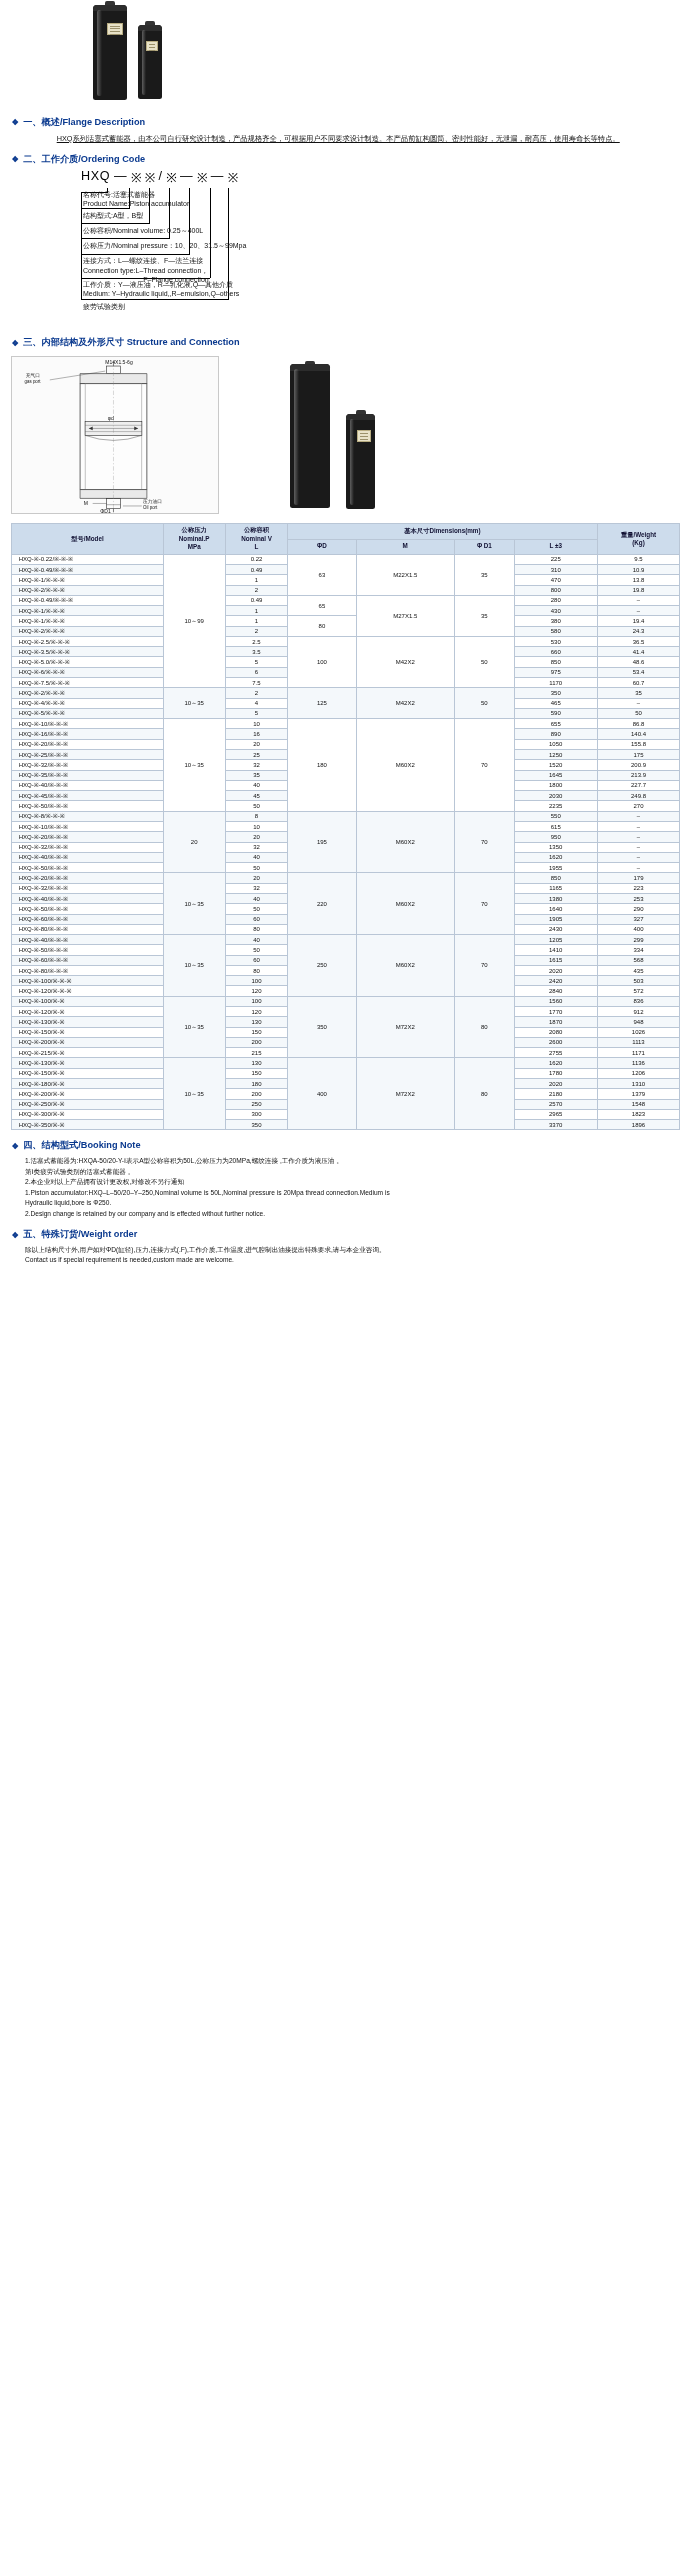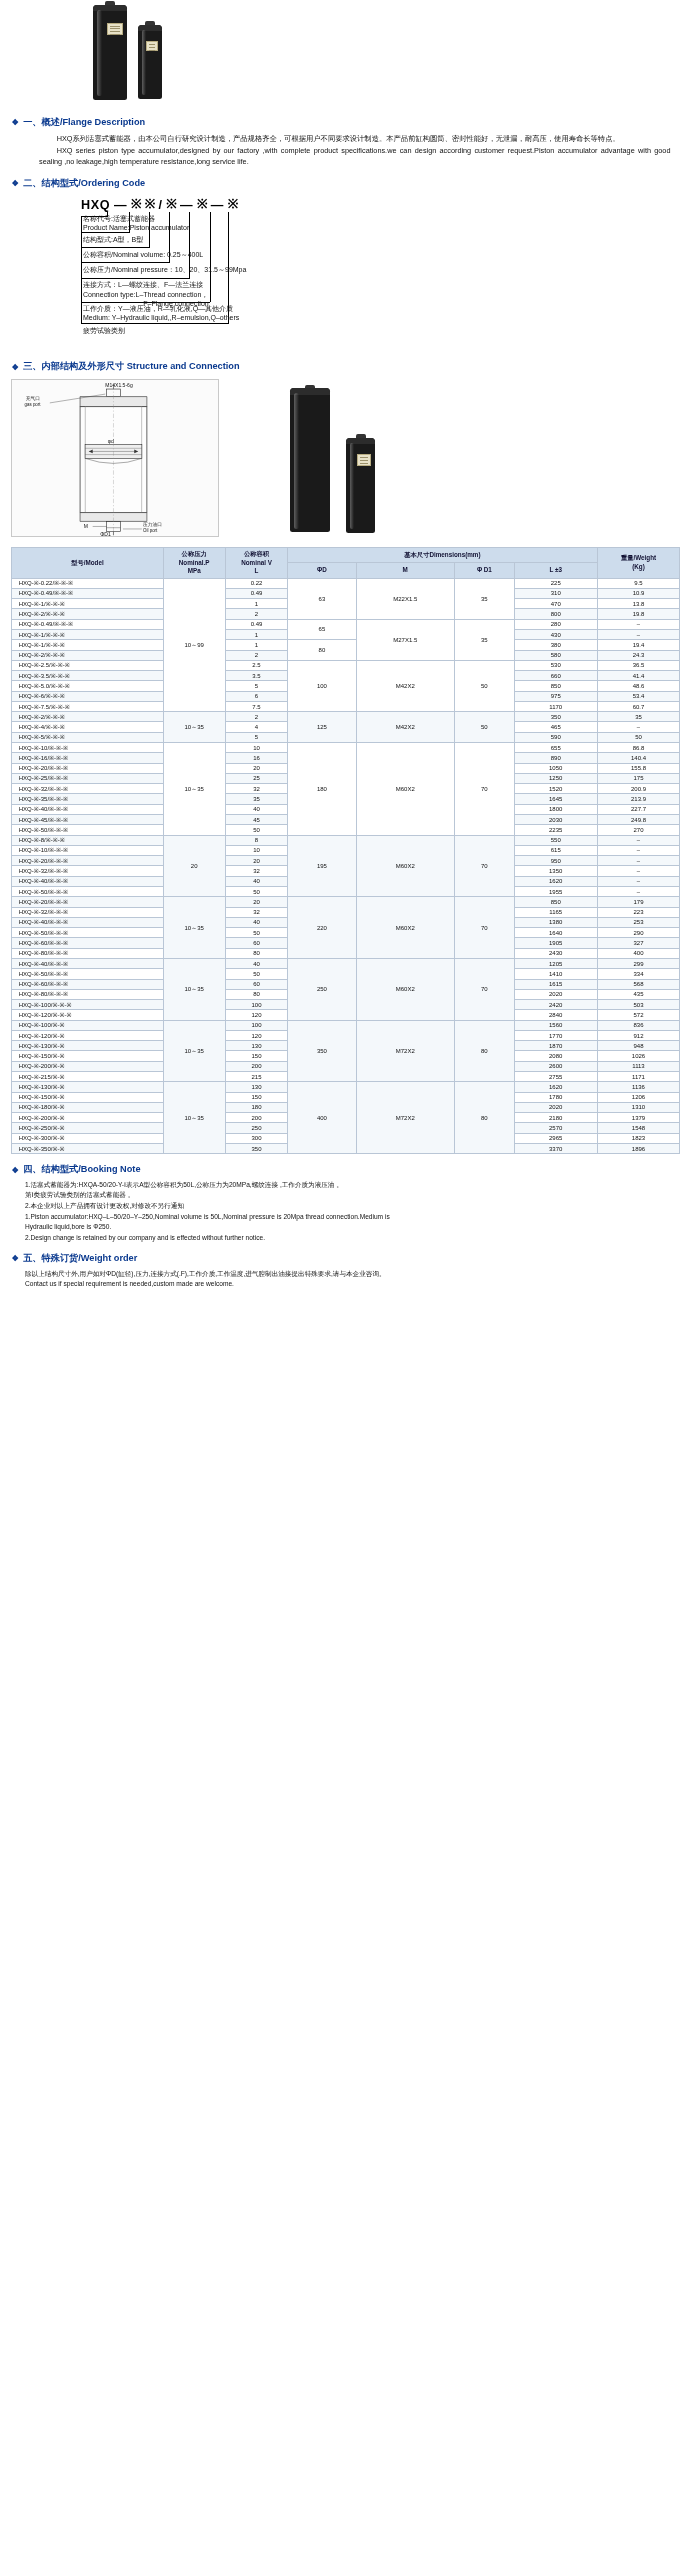--- a/index.html
+++ b/index.html
@@ -42,28 +42,28 @@
     display:flex; align-items:center; gap:4.4px;
     color:#0b3a8f; font-weight:bold; font-size:9.2px;
     margin:8.8px 0 3.8px 11.4px;
   }
   .sec-head .dia { color:#0b3a8f; font-size:8.2px; }
 
   .body-text {
     margin:0 21.5px 0 39px; font-size:7.3px; line-height:1.55; color:#111;
     text-align:justify;
   }
-  .body-text p { margin:0 0 1.3px 0; }
+  .body-text p { margin:0 0 1.3px 0;text-decoration:underline; }
   .indent { text-indent:17.7px; }
 
   
   .order-wrap { position:relative; margin:3.8px 0 6.3px 0; height:158px; }
   .code-row {
-    display:flex; align-items:flex-end; gap:3.8px;
-    font-size:12.6px; font-weight:bold; letter-spacing:0.6px;
+    display:flex; align-items:flex-start; gap:3.8px;
+    font-size:12.6px; font-weight:normal; letter-spacing:0.6px;
     margin-left:81px; height:19px;
   }
   .code-row .tok { color:#000; }
   .code-row .star { color:#000; letter-spacing:-0.6px; }
   .ord-lines { position:absolute; left:0; top:19px; width:100%; height:139px; }
   .ord-item {
     position:absolute; font-size:7px; white-space:nowrap;
   }
   .vline { position:absolute; width:0.6px; background:#000; }
   .hline { position:absolute; height:0.6px; background:#000; }
@@ -128,26 +128,25 @@
       </div>
     </div>
   </div>
 
   <div class="sec-head">
     <span class="dia">❖</span>
     <span>一、概述/Flange Description</span>
   </div>
   <div class="body-text">
     <p class="indent">HXQ系列活塞式蓄能器，由本公司自行研究设计制造，产品规格齐全，可根据用户不同要求设计制造。本产品前缸构圆筒、密封性能好，无泄漏，耐高压，使用寿命长等特点。</p>
-    <p class="indent">HXQ series piston type accumulator,designed by our factory ,with complete product specifications.we can design according customer request.Piston accumulator advantage with good sealing ,no leakage,high temperature resistance,long service life.</p>
   </div>
 
   <div class="sec-head">
     <span class="dia">❖</span>
-    <span>二、结构型式/Ordering Code</span>
+    <span>二、工作介质/Ordering Code</span>
   </div>
 
   <div class="order-wrap">
     <div class="code-row">
       <span class="tok">HXQ</span>
       <span class="tok">—</span>
       <span class="star">※</span>
       <span class="star">※</span>
       <span class="tok">/</span>
       <span class="star">※</span>

